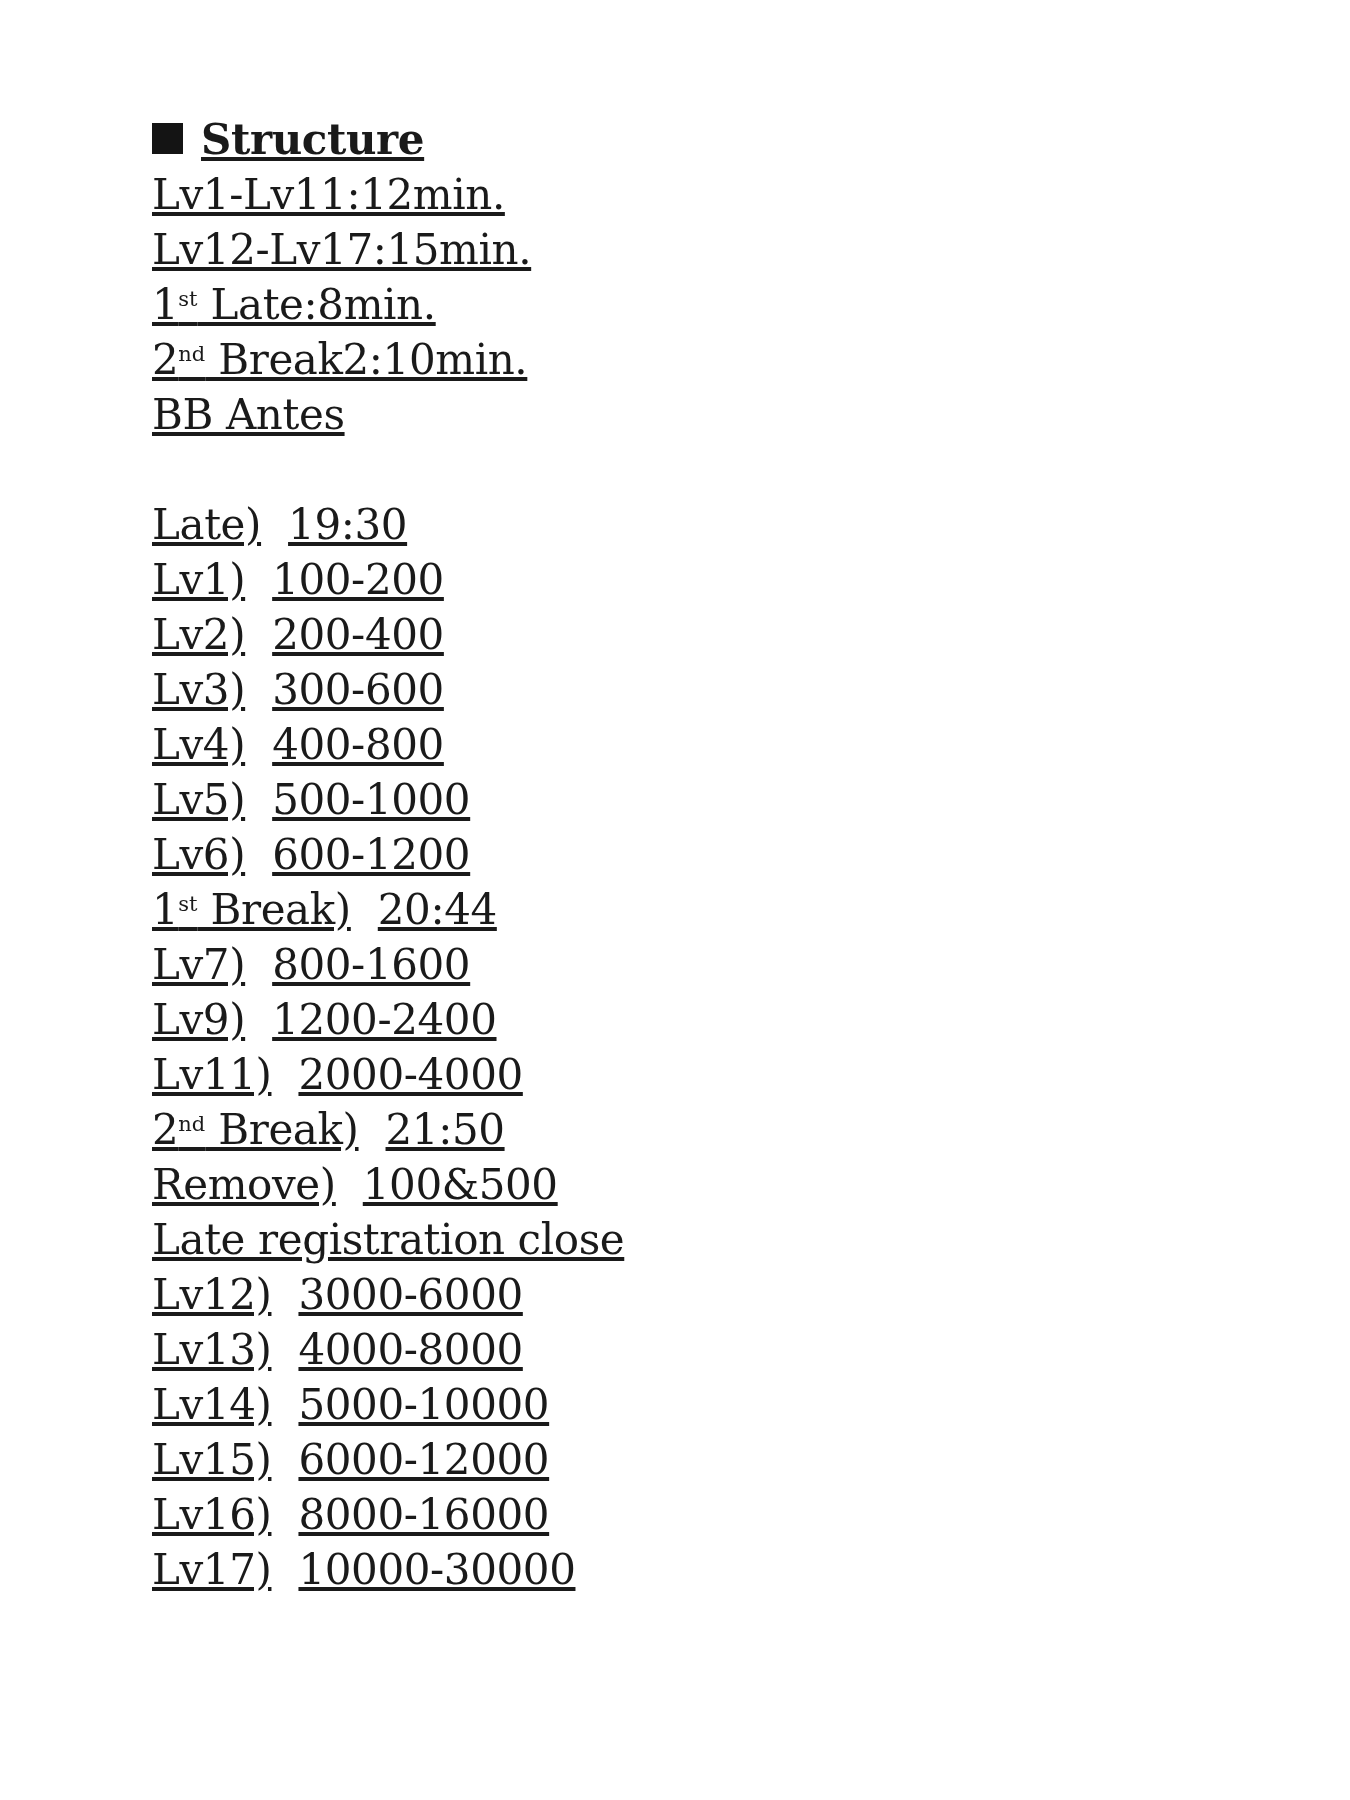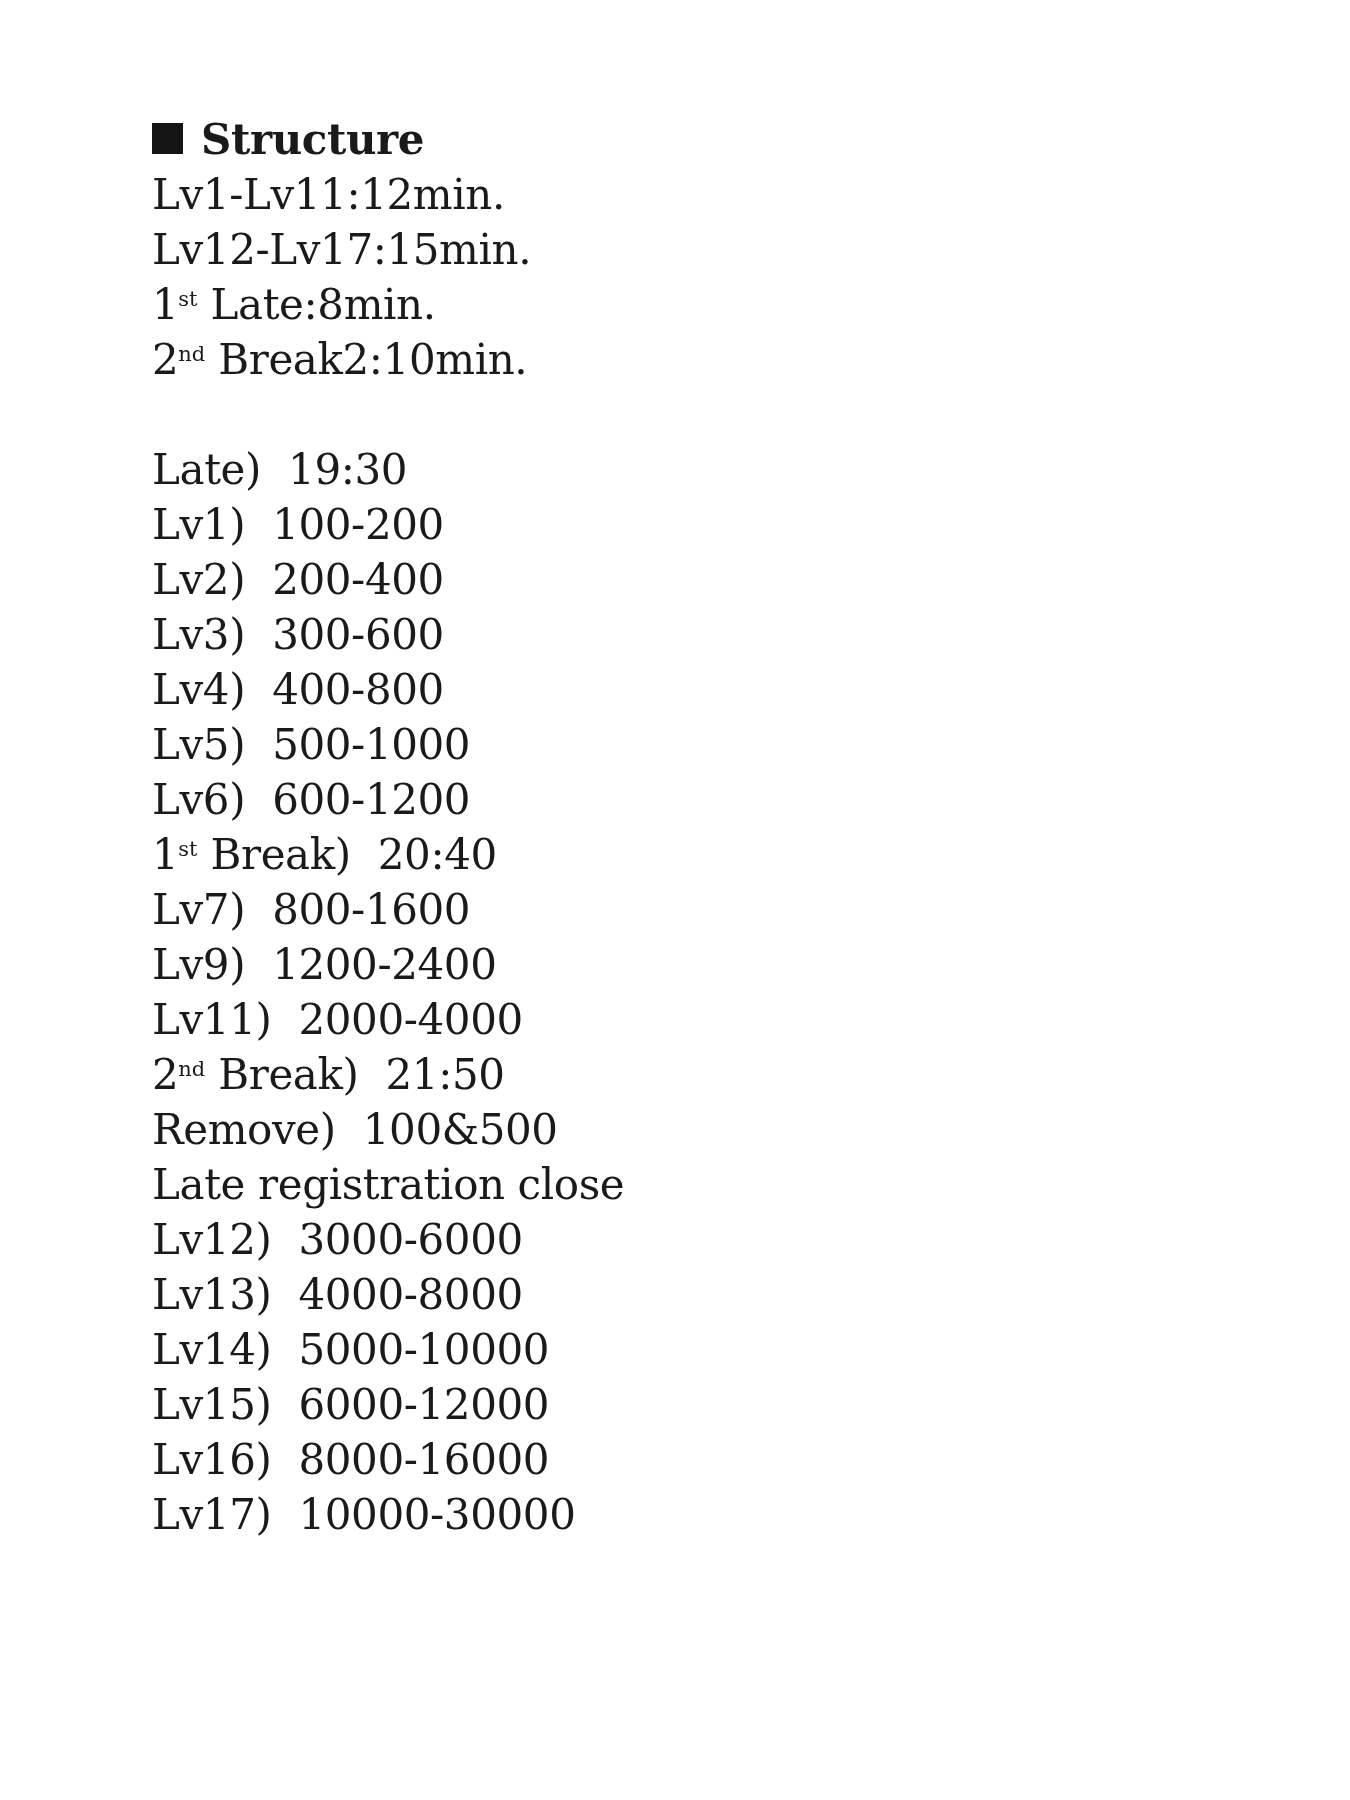--- a/index.html
+++ b/index.html
@@ -12,20 +12,21 @@
     height: 1800px;
     overflow: hidden;
     font-family: "DejaVu Serif", "Liberation Serif", serif;
     color: #1a1a1a;
   }
   .doc {
     padding: 112px 40px 0 152px;
     font-size: 42px;
     line-height: 55px;
     letter-spacing: -0.4px;
+    text-decoration: underline;
   }
   .heading-line {
     font-weight: 700;
     white-space: pre-wrap;
   }
   .bullet {
     display: inline-block;
     width: 31px;
     height: 31px;
     background: #141414;
@@ -51,33 +52,34 @@
 <body style="background: rgb(255, 255, 255); color: rgb(26, 26, 26);">
 
 <div class="doc">
   <div class="heading-line"><span class="bullet"></span><span>Structure</span></div>
 
   <div id="info-block">
       <div class="line"><span>Lv1-Lv11:12min.</span><span></span></div>
       <div class="line"><span>Lv12-Lv17:15min.</span><span></span></div>
       <div class="line"><span>1</span><sup class="sup">st</sup><span> Late:8min.</span></div>
       <div class="line"><span>2</span><sup class="sup">nd</sup><span> Break2:10min.</span></div>
+      <div class="line"><span>BB Antes</span><span></span></div>
     </div>
 
   <div class="spacer"></div>
 
   <div id="schedule-block">
       <div class="line"><span>Late)</span><span></span><span class="value">19:30</span></div>
       <div class="line"><span>Lv1)</span><span></span><span class="value">100-200</span></div>
       <div class="line"><span>Lv2)</span><span></span><span class="value">200-400</span></div>
       <div class="line"><span>Lv3)</span><span></span><span class="value">300-600</span></div>
       <div class="line"><span>Lv4)</span><span></span><span class="value">400-800</span></div>
       <div class="line"><span>Lv5)</span><span></span><span class="value">500-1000</span></div>
       <div class="line"><span>Lv6)</span><span></span><span class="value">600-1200</span></div>
-      <div class="line"><span>1</span><sup class="sup">st</sup><span> Break)</span><span class="value">20:40</span></div>
+      <div class="line"><span>1</span><sup class="sup">st</sup><span> Break)</span><span class="value">20:44</span></div>
       <div class="line"><span>Lv7)</span><span></span><span class="value">800-1600</span></div>
       <div class="line"><span>Lv9)</span><span></span><span class="value">1200-2400</span></div>
       <div class="line"><span>Lv11)</span><span></span><span class="value">2000-4000</span></div>
       <div class="line"><span>2</span><sup class="sup">nd</sup><span> Break)</span><span class="value">21:50</span></div>
       <div class="line"><span>Remove)</span><span></span><span class="value">100&amp;500</span></div>
       <div class="line"><span>Late registration close</span><span></span></div>
       <div class="line"><span>Lv12)</span><span></span><span class="value">3000-6000</span></div>
       <div class="line"><span>Lv13)</span><span></span><span class="value">4000-8000</span></div>
       <div class="line"><span>Lv14)</span><span></span><span class="value">5000-10000</span></div>
       <div class="line"><span>Lv15)</span><span></span><span class="value">6000-12000</span></div>

